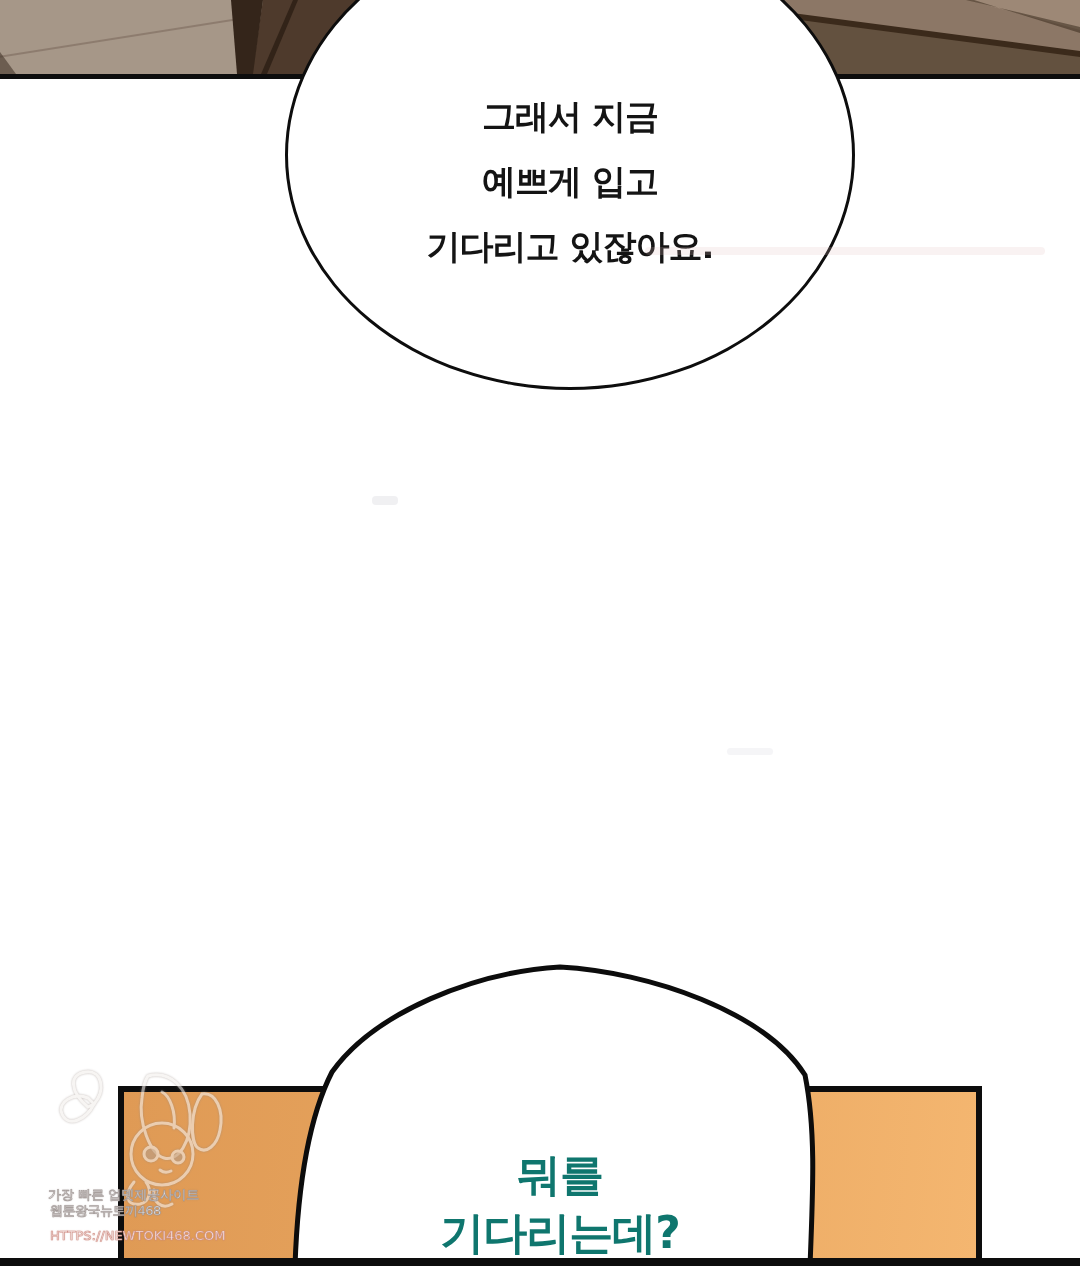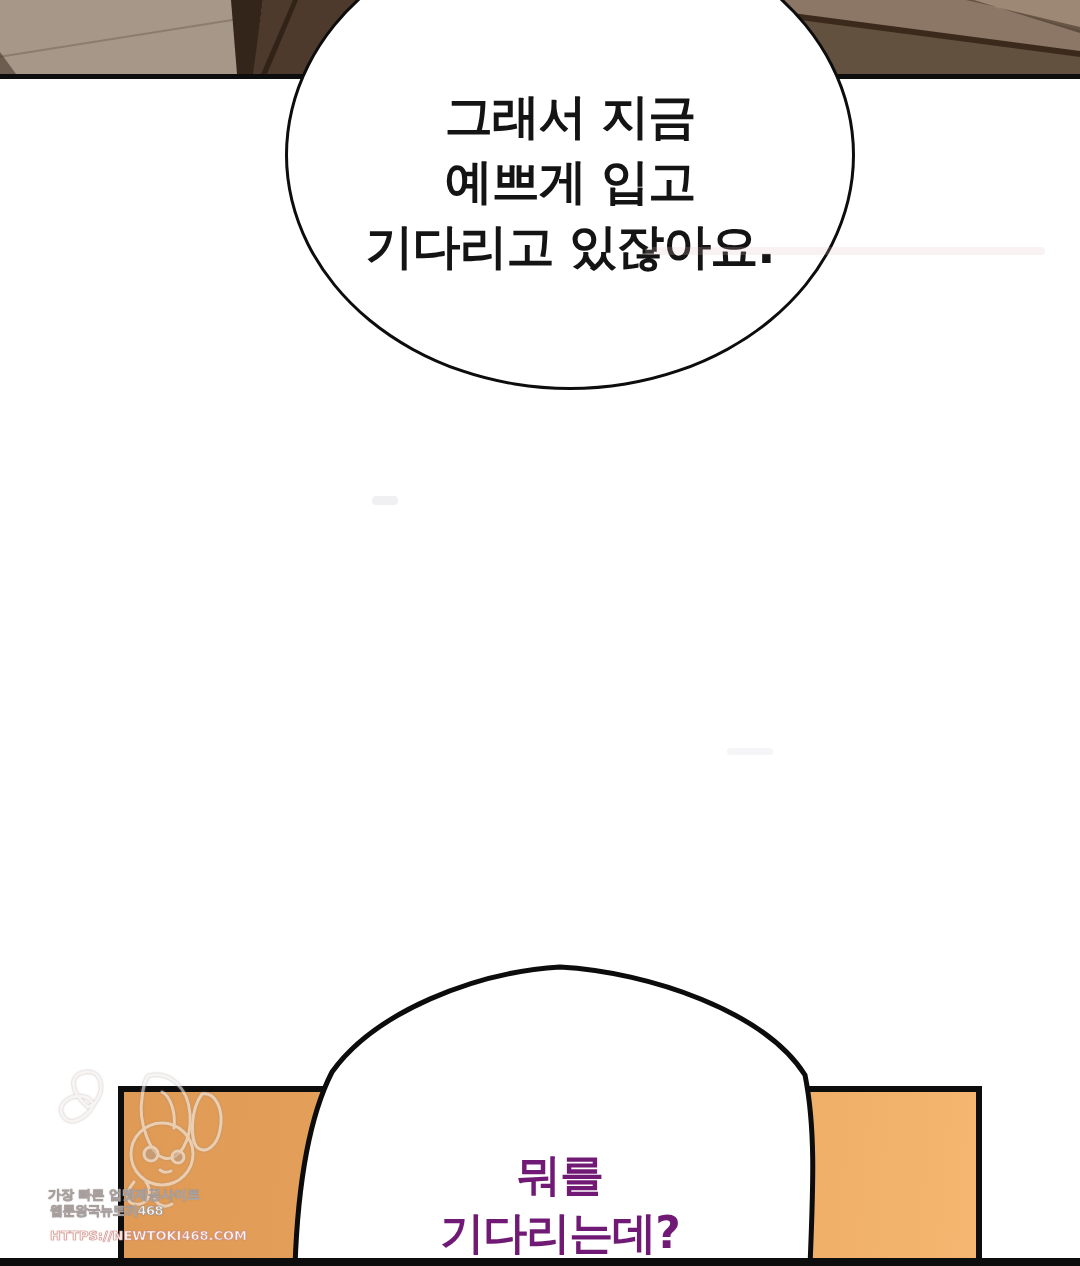--- a/index.html
+++ b/index.html
@@ -23,21 +23,21 @@
   .tp-corner-light{clip-path:polygon(968px 0,1080px 0,1080px 30px);background:#9d8876;}
   .tp-corner-edge{clip-path:polygon(966px 0,1080px 27px,1080px 33px,974px 0);background:rgba(50,35,22,.5);}
   .tp-border{position:absolute;left:0;top:74px;width:1080px;height:5px;background:#0d0d0d;}
   
   .bubble-top{
     position:absolute;left:285px;top:-80px;width:570px;height:470px;
     background:#ffffff;border:3px solid #0d0d0d;border-radius:50%;z-index:5;box-sizing:border-box;
   }
   .bubble-top-text{
     position:absolute;left:285px;top:84px;width:570px;z-index:6;
-    text-align:center;font-size:48px;line-height:65px;font-weight:bold;color:#141414;
+    text-align:center;font-size:34px;line-height:65px;font-weight:bold;color:#141414;
     white-space:pre-line;letter-spacing:-1px;
   }
   
   .artifact{position:absolute;border-radius:4px;z-index:6;}
   .artifact-1{left:645px;top:247px;width:400px;height:8px;background:rgba(225,190,188,.20);}
   .artifact-2{left:372px;top:496px;width:26px;height:9px;background:rgba(205,205,212,.30);z-index:1;}
   .artifact-3{left:727px;top:748px;width:46px;height:7px;background:rgba(215,215,222,.25);z-index:1;}
   
   .bottom-panel{
     position:absolute;left:118px;top:1086px;width:864px;height:180px;box-sizing:border-box;
@@ -46,27 +46,27 @@
   }
   
   .wm-sketch{
     position:absolute;left:50px;top:1062px;width:220px;height:150px;z-index:3;opacity:.6;
     filter:drop-shadow(0 0 1.2px rgba(145,132,125,.9));
   }
   
   .bubble-bottom-svg{position:absolute;left:270px;top:960px;width:560px;height:306px;z-index:4;}
   .bubble-bottom-text{
     position:absolute;left:295px;top:1146px;width:530px;z-index:5;
-    text-align:center;font-size:44px;line-height:58px;font-weight:bold;color:#701a75;
+    text-align:center;font-size:44px;line-height:58px;font-weight:bold;color:#0f766e;
     white-space:pre-line;letter-spacing:-1px;
   }
   
   .bottom-line{position:absolute;left:0;top:1258px;width:1080px;height:8px;background:#0d0d0d;z-index:7;}
   
-  .wm-text{position:absolute;z-index:8;font-weight:bold;color:rgba(255,255,255,.93);
+  .wm-text{position:absolute;z-index:8;font-weight:normal;color:rgba(255,255,255,.93);
     -webkit-text-stroke:0.7px rgba(150,140,137,.8);
     text-shadow:0 0 1px rgba(150,140,138,.85),0 0 2px rgba(150,140,138,.4);
     white-space:nowrap;}
   .wm-line1{left:48px;top:1186px;font-size:13px;}
   .wm-line2{left:50px;top:1202px;font-size:13px;letter-spacing:-.5px;}
   .wm-line3{left:50px;top:1228px;font-size:13px;
     -webkit-text-stroke:0.7px rgba(205,135,125,.8);
     text-shadow:0 0 1px rgba(205,140,130,.85),0 0 2px rgba(205,140,130,.4);}
 </style>
 </head>

